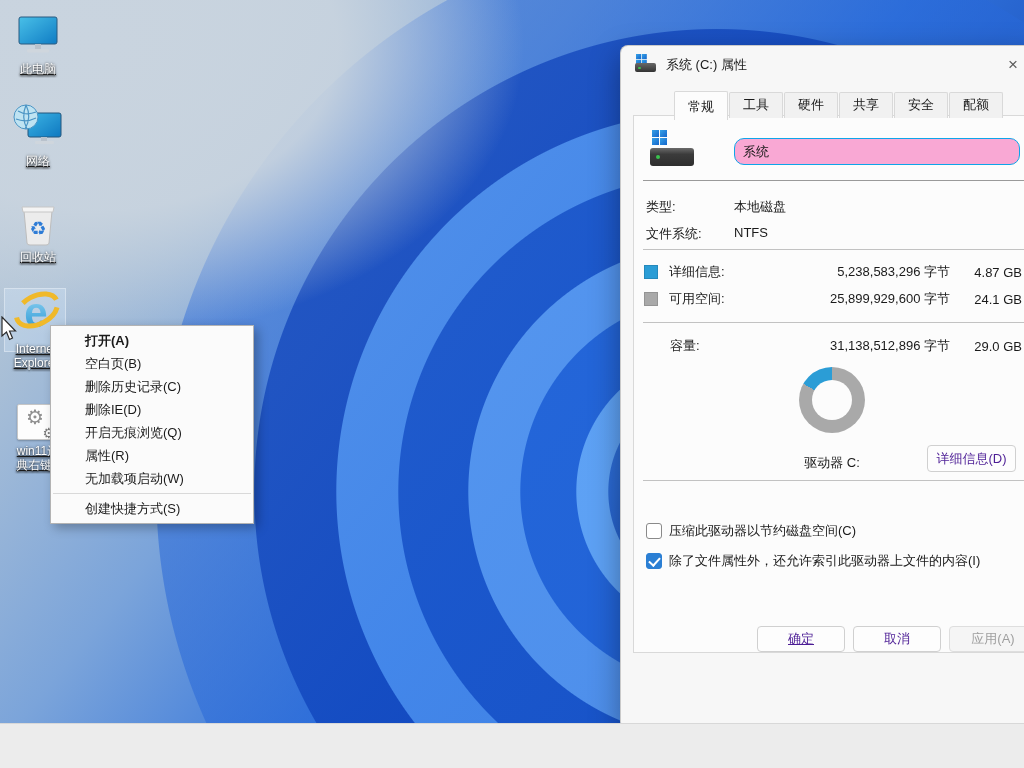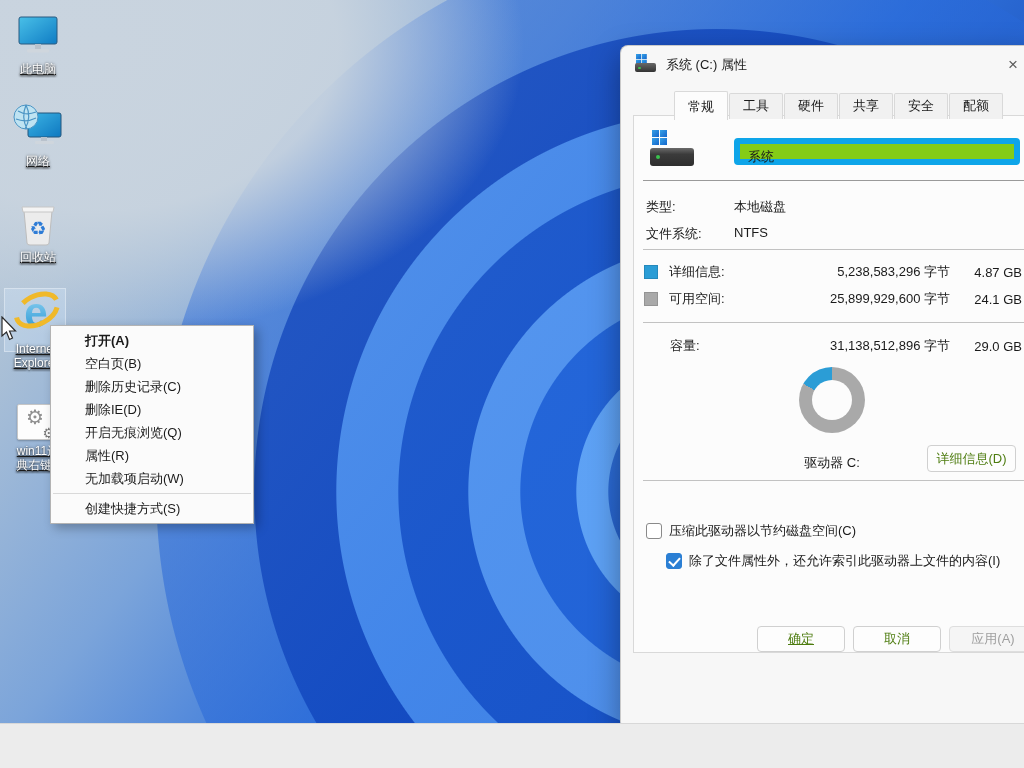--- a/index.html
+++ b/index.html
@@ -42,39 +42,39 @@
 
   
   .dialog{ position:absolute; left:620px; top:45px; width:422px; height:685px; z-index:30;
            background:#f7f7f7; border:1px solid rgba(0,0,0,.18); border-radius:8px;
            box-shadow:0 10px 30px rgba(0,0,0,.35); font-size:13px; }
   .titlebar{ height:38px; display:flex; align-items:center; padding:0 8px 0 14px; }
   .titlebar .t{ margin-left:9px; font-size:13px; }
   .closebtn{ margin-left:auto; width:40px; height:30px; display:flex; align-items:center; justify-content:center;
              font-size:17px; color:#5c5c5c; border-radius:5px; cursor:default; }
 
-  .tabstrip{ position:absolute; left:12px; top:44px; display:flex; align-items:flex-end; z-index:2;padding-left:41px; }
+  .tabstrip{ position:absolute; left:12px; top:44px; display:flex; align-items:center; z-index:2;padding-left:41px; }
   .tab{ padding:3px 13px 4px; font-size:13px; border:1px solid #d9d9d9; border-bottom:none;
         background:#f1f1f1; margin-right:1px; border-radius:2px 2px 0 0; }
   .tab.active{ background:#fcfcfc; padding-top:6px; position:relative; top:1px; }
 
   .tabpanel{ position:absolute; left:12px; top:69px; width:398px; height:538px;
              background:#fcfcfc; border:1px solid #d9d9d9; }
 
   .drive-big{ position:absolute; left:16px; top:14px; width:46px; height:44px; }
   .winlogo{ display:grid; grid-template-columns:7px 7px; grid-template-rows:7px 7px; gap:1px; }
   .winlogo span{ background:linear-gradient(135deg,#35a2e8,#1465cb); }
   .drive-big .winlogo{ position:absolute; left:2px; top:0; }
   .drive-body{ position:absolute; left:0; top:18px; width:44px; height:18px; border-radius:3px;
                background:linear-gradient(#6a6a6a,#3b3b3b 35%,#2e2e2e); }
   .drive-body::after{ content:""; position:absolute; left:6px; top:7px; width:4px; height:4px;
                       border-radius:50%; background:#39c24d; }
 
-  .volfield{ position:absolute; left:100px; top:22px; width:286px; height:27px; background:#84cc16;
-             border:6px solid #0ea5e9; border-radius:4px; font-size:13px; line-height:25px;
+  .volfield{ position:absolute; left:100px; top:22px; width:286px; height:27px; background:#f9a8d4;
+             border:1px solid #0ea5e9; border-radius:10px; font-size:13px; line-height:25px;
              padding-left:8px; color:#1a1a1a; }
 
   .sep{ position:absolute; left:9px; width:381px; height:1px; background:#c2c2c2; }
   .sep.dark{ background:#9a9a9a; }
 
   .inforow{ position:absolute; left:12px; width:376px; display:flex; font-size:13px; }
   .inforow .k{ width:88px; }
 
   .usagerow{ position:absolute; left:10px; width:378px; display:flex; align-items:center; font-size:13px; }
   .usagerow .swatch{ width:14px; height:14px; margin-right:11px; border:1px solid rgba(0,0,0,.12); }
@@ -83,21 +83,21 @@
   .usagerow .gb{ width:72px; text-align:right; }
   .usagerow.noswatch{ padding-left:26px; }
 
   .donut{ position:absolute; left:165px; top:251px; width:66px; height:66px; border-radius:50%; }
   .donut::after{ content:""; position:absolute; left:13px; top:13px; width:40px; height:40px;
                  border-radius:50%; background:#fcfcfc; }
 
   .drivecap{ position:absolute; left:128px; top:338px; width:140px; text-align:center; font-size:13px; }
 
   .btn{ background:#fdfdfd; border:1px solid #d0d0d0; border-radius:4px; font-size:13px;
-        font-family:"Liberation Sans",sans-serif; color:#4d7c0f; text-align:center; cursor:default; }
+        font-family:"Liberation Sans",sans-serif; color:#4c1d95; text-align:center; cursor:default; }
   .btn.disabled{ color:#9f9f9f; background:#f5f5f5; border-color:#dedede; }
   .details-btn{ position:absolute; left:293px; top:329px; width:89px; height:27px; line-height:25px; }
 
   .cbrow{ position:absolute; left:12px; display:flex; align-items:center; font-size:13px; }
   .cbbox{ width:16px; height:16px; border:1px solid #8a8a8a; border-radius:3px; background:#fff;
           margin-right:7px; position:relative; flex:none; }
   .cbbox.checked{ background:#2b7fd4; border-color:#2b7fd4; }
   .cbbox.checked::after{ content:""; position:absolute; left:4px; top:1px; width:5px; height:9px;
                          border:solid #fff; border-width:0 2px 2px 0; transform:rotate(42deg); }
 
@@ -290,21 +290,21 @@
     <div class="donut" id="donut" style="background: conic-gradient(from -60.48deg, rgb(43, 157, 214) 0deg, rgb(43, 157, 214) 60.48deg, rgb(169, 169, 169) 60.48deg, rgb(169, 169, 169) 360deg);"></div>
     <div class="drivecap">驱动器 C:</div>
     <button class="btn details-btn">详细信息(D)</button>
 
     <div class="sep" style="top:364px;"></div>
 
     <div class="cbrow" style="top:406px;">
       <span class="cbbox" id="cb0"></span>
       <span>压缩此驱动器以节约磁盘空间(C)</span>
     </div>
-    <div class="cbrow" style="top:436px;margin-left:20px;">
+    <div class="cbrow" style="top:436px;">
       <span class="cbbox checked" id="cb1"></span>
       <span>除了文件属性外，还允许索引此驱动器上文件的内容(I)</span>
     </div>
   </div>
 
   <button class="btn footerbtn" style="left:136px;text-decoration:underline;">确定</button>
   <button class="btn footerbtn" style="left:232px;">取消</button>
   <button class="btn footerbtn disabled" style="left:328px;">应用(A)</button>
 </div>
 

